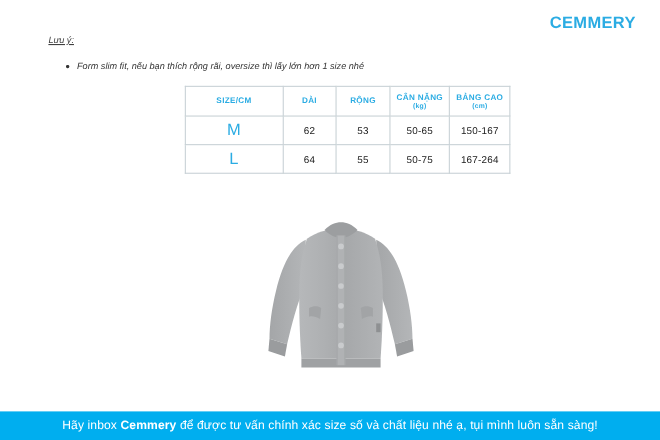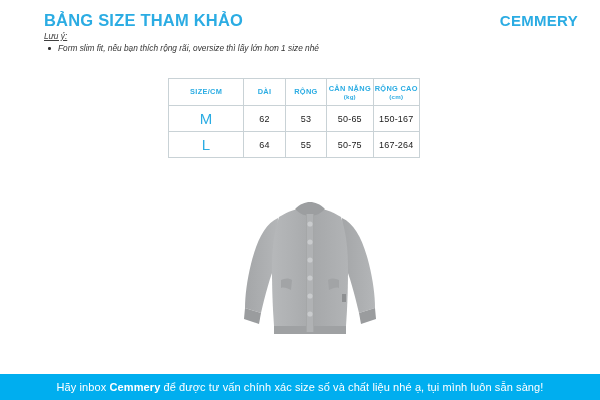--- a/index.html
+++ b/index.html
@@ -53,21 +53,21 @@
   .notes-label {
     font-size: 8.3px;
     font-style: italic;
     color: #404040;
     margin: 0 0 1px 0;
     line-height: 1.25;
     text-decoration: underline;
   }
   .notes-list {
     list-style: none;
-    margin: 1px;
+    margin: 13px;
     padding: 0;
   }
   .notes-list li {
     position: relative;
     font-size: 8.3px;
     font-style: italic;
     color: #333333;
     line-height: 1.55;
     padding-left: 13px;
     white-space: nowrap;
@@ -85,21 +85,21 @@
 
   
   .size-table-wrap {
     position: absolute;
     left: 168px;
     top: 78px;
     width: 288px;
   }
   table.size-table {
     border-collapse: collapse;
-    width: 252px;
+    width: 296px;
     table-layout: fixed;
   }
   table.size-table th,
   table.size-table td {
     border: 1px solid #c9d2d6;
     text-align: center;
     vertical-align: middle;
     padding: 0;
   }
   table.size-table thead th {
@@ -188,21 +188,20 @@
     letter-spacing: 0.1px;
     white-space: nowrap;
   }
   .banner-text b { font-weight: bold; }
 </style>
 </head>
 <body>
 
 <div id="page">
 
-  <div class="page-title">BẢNG SIZE THAM KHẢO</div>
   <div class="brand-logo">CEMMERY</div>
 
   <div class="notes-block">
     <p class="notes-label">Lưu ý:</p>
     <ul class="notes-list">
       <li>Form slim fit, nếu bạn thích rộng rãi, oversize thì lấy lớn hơn 1 size nhé</li>
     </ul>
   </div>
 
   <div class="size-table-wrap">
@@ -223,21 +222,21 @@
             <span>DÀI</span>
           </th>
           <th>
             <span>RỘNG</span>
           </th>
           <th>
             <span>CÂN NẶNG</span>
             <span class="unit">(kg)</span>
           </th>
           <th>
-            <span>RỘNG CAO</span>
+            <span>BẢNG CAO</span>
             <span class="unit">(cm)</span>
           </th>
         </tr>
       </thead>
       <tbody>
         <tr>
           <td class="size-name">M</td>
           <td class="val">62</td>
           <td class="val">53</td>
           <td class="val">50-65</td>

